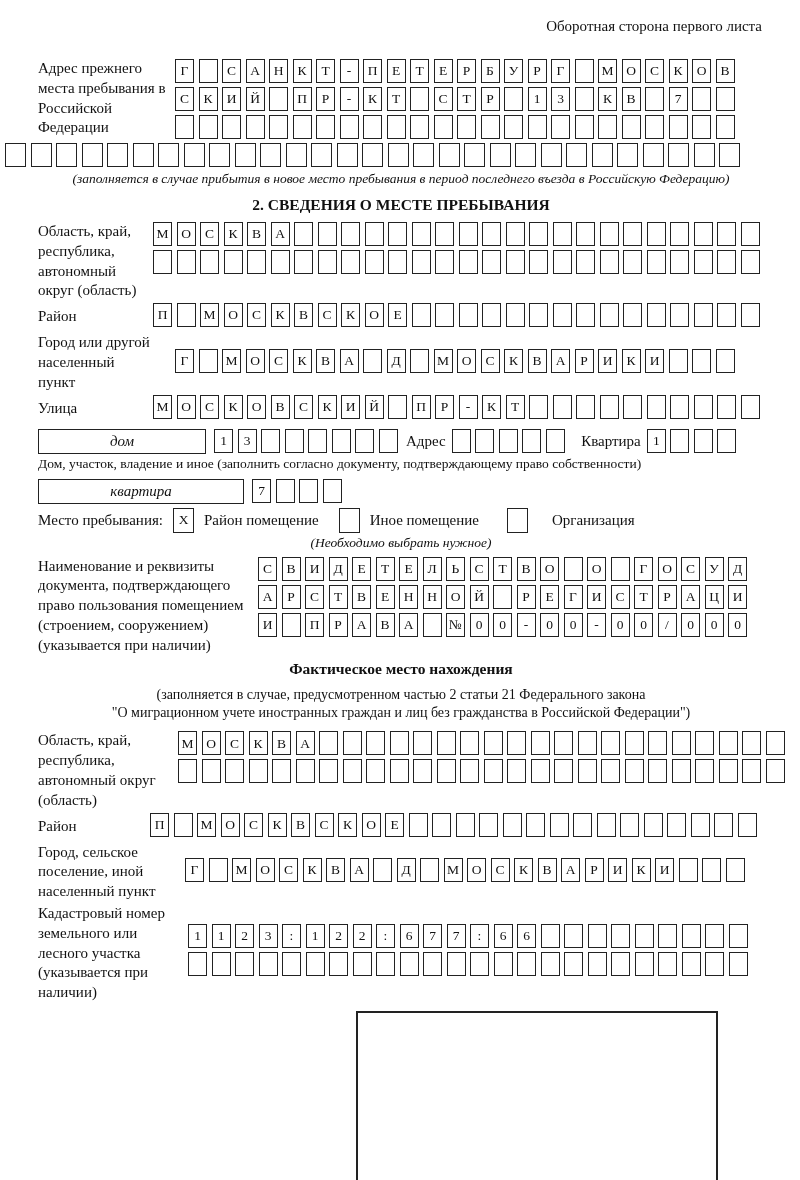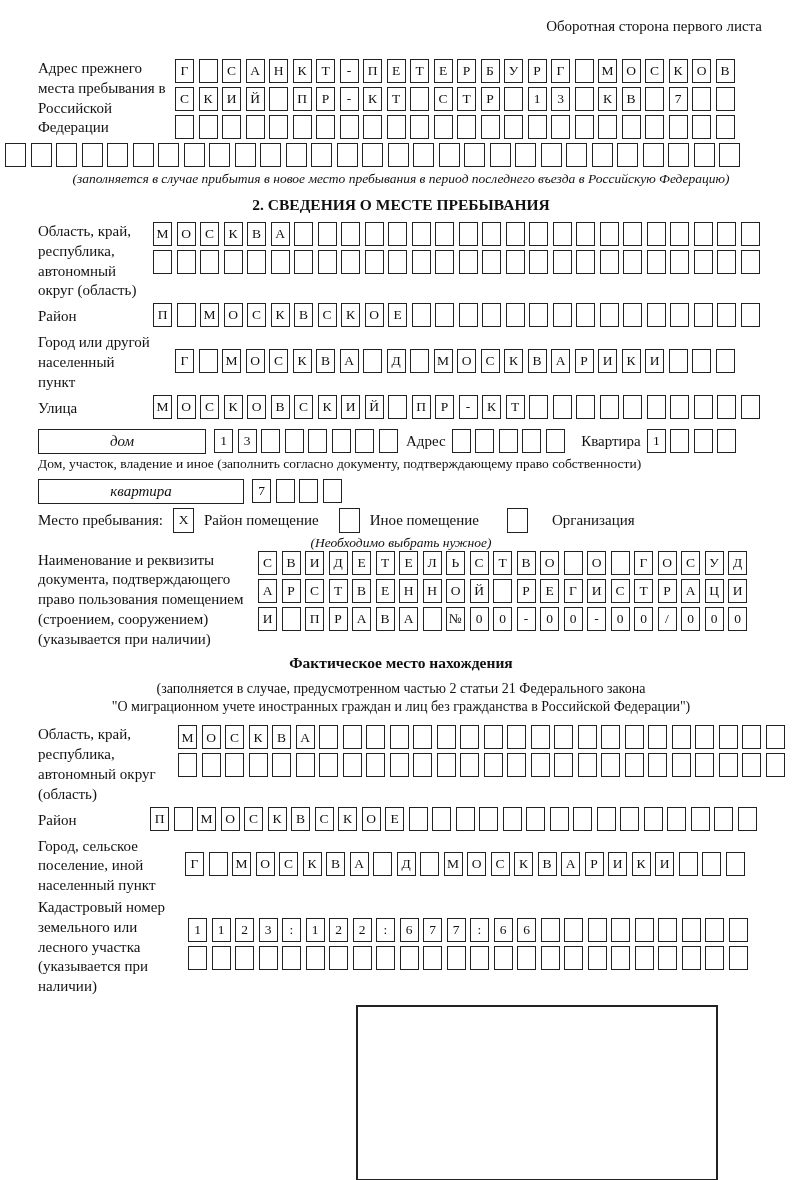--- a/index.html
+++ b/index.html
@@ -373,21 +373,21 @@
 
   <div class="cb-row">
     <span class="opt">Место пребывания:</span>
     <span class="cell">X</span>
     <span class="opt">Район помещение</span>
     <span class="cell" style="margin-left:20px"></span>
     <span class="opt">Иное помещение</span>
     <span class="cell" style="margin-left:28px;margin-right:24px"></span>
     <span class="opt">Организация</span>
   </div>
-  <div class="caption" style="margin-bottom:0">(Необходимо выбрать нужное)</div>
+  <div class="caption" style="margin-bottom:6px">(Необходимо выбрать нужное)</div>
 
   <div class="fieldblock">
     <div class="flabel w220">Наименование и реквизиты документа, подтверждающего право пользования помещением (строением, сооружением) (указывается при наличии)</div>
     <div>
       <div class="boxrow">
           <span class="cell filled">С</span>
           <span class="cell filled">В</span>
           <span class="cell filled">И</span>
           <span class="cell filled">Д</span>
           <span class="cell filled">Е</span>

